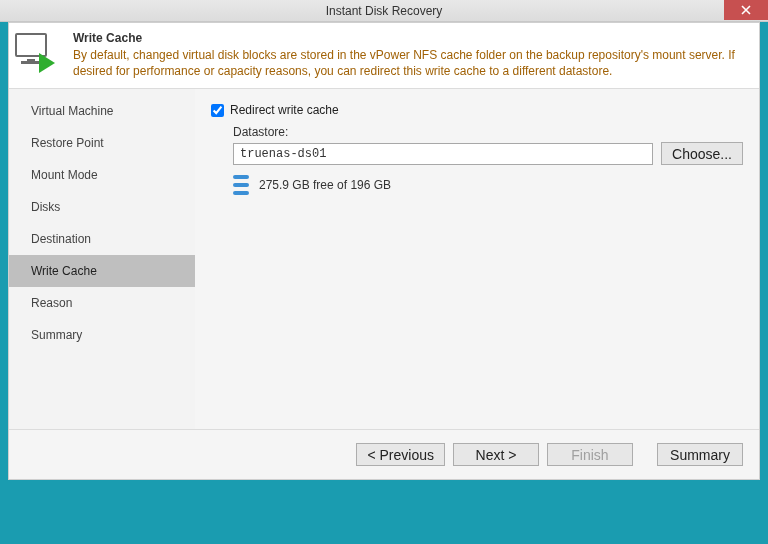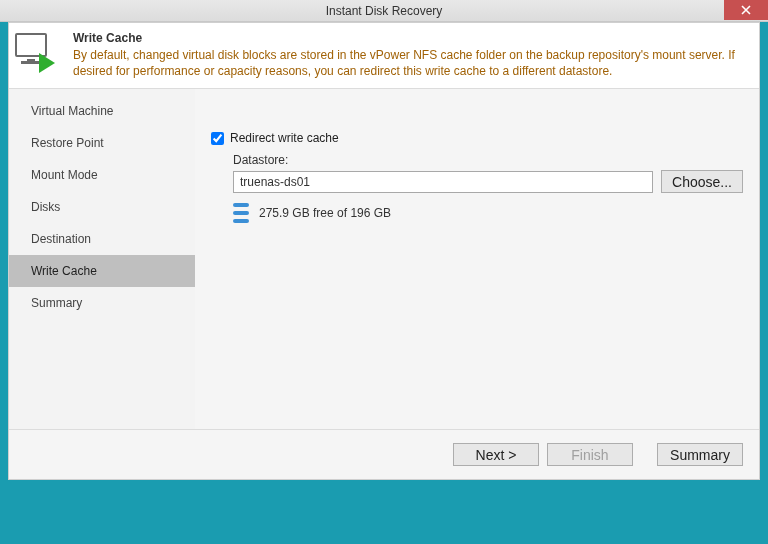--- a/index.html
+++ b/index.html
@@ -81,38 +81,37 @@
     color: #222;
   }
   .main-panel {
     flex: 1;
     padding: 14px 16px 10px 16px;
     position: relative;
   }
   .checkbox-row {
     display: flex; align-items: center; gap: 6px;
     margin-bottom: 8px;
-    margin-top: 28px;
   }
   .checkbox-row input { margin:0; }
   .field-label {
     margin: 0 0 3px 22px;
     color: #333;
   }
   .ds-row {
     display: flex; gap: 8px; align-items: center;
     margin-left: 22px; margin-bottom: 10px;
   }
   .ds-input {
     flex: 1;
     height: 22px;
     border: 1px solid #a8a8a8;
     background: #fff;
     padding: 2px 6px;
-    font-family: Liberation Sans, sans-serif; font-size: 12px;
+    font-family: Liberation Mono, monospace; font-size: 12px;
     color: #333;
   }
   .btn {
     height: 23px;
     min-width: 78px;
     background: #e7e7e7;
     border: 1px solid #adadad;
     font-family: inherit; font-size: 14px;
     padding: 0 10px;
     cursor: pointer;
@@ -189,20 +188,21 @@
     </div>
 
     <div class="content-row">
       <div class="sidebar">
         <div class="sidebar-item"><span>Virtual Machine</span></div>
         <div class="sidebar-item"><span>Restore Point</span></div>
         <div class="sidebar-item"><span>Mount Mode</span></div>
         <div class="sidebar-item"><span>Disks</span></div>
         <div class="sidebar-item"><span>Destination</span></div>
         <div class="sidebar-item active"><span>Write Cache</span></div>
+        <div class="sidebar-item"><span>Reason</span></div>
         <div class="sidebar-item"><span>Summary</span></div>
       </div>
 
       <div class="main-panel">
         <div class="checkbox-row">
           <input type="checkbox" checked="" style="">
           <span>Redirect write cache</span>
         </div>
         <div class="field-label">Datastore:</div>
         <div class="ds-row">
@@ -214,20 +214,21 @@
               <span></span>
               <span></span>
               <span></span>
             </div>
           <span>275.9 GB free of 196 GB</span>
         </div>
       </div>
     </div>
 
     <div class="footer-panel">
+      <button class="btn">&lt; Previous</button>
       <button class="btn">Next &gt;</button>
       <button class="btn disabled" disabled="">Finish</button>
       <div class="gap"></div>
       <button class="btn">Summary</button>
     </div>
 
   </div>
 </div>
 
 </body></html>

